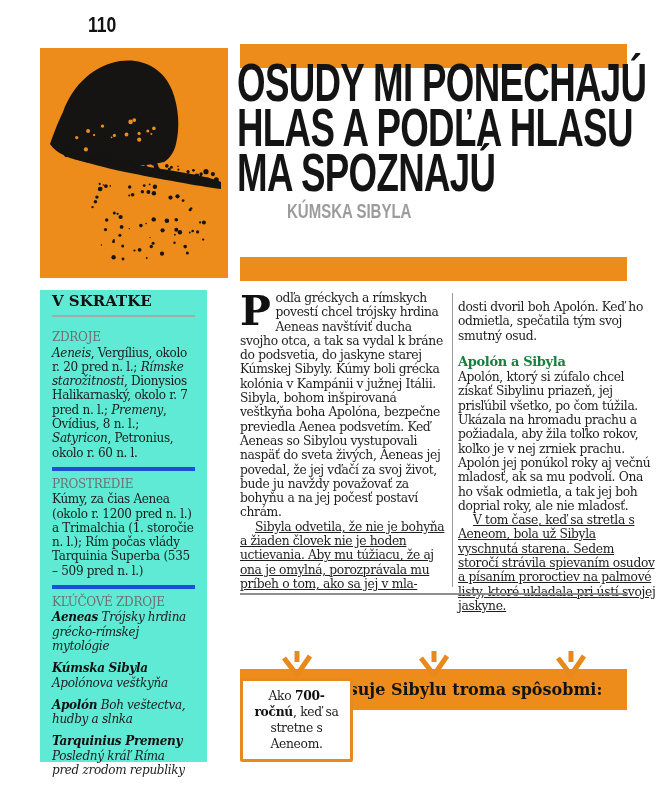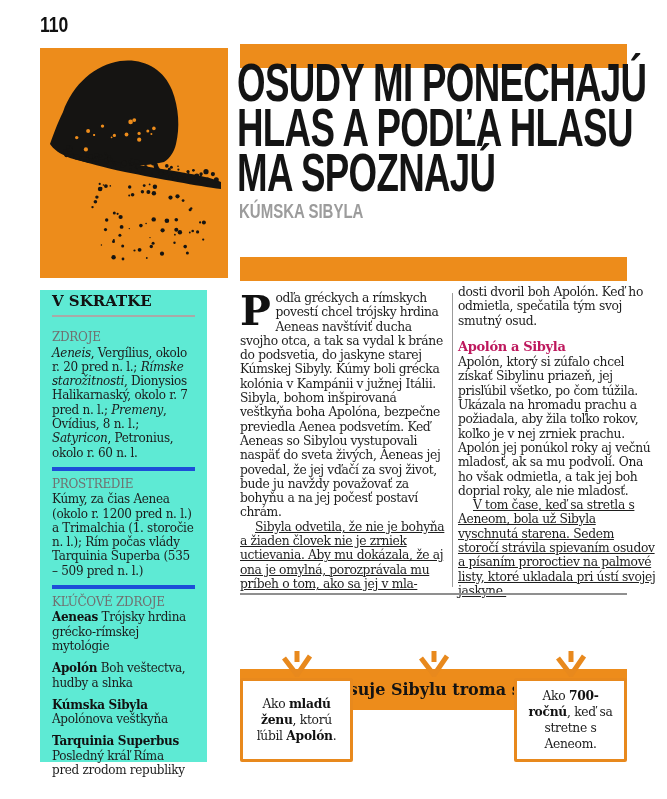--- a/index.html
+++ b/index.html
@@ -1,21 +1,21 @@
 <!DOCTYPE html>
 <html><head>
 <meta charset="utf-8">
 <style>
   html,body{margin:0;padding:0;background:#fff;}
   .page{position:relative;width:667px;height:799px;background:#ffffff;overflow:hidden;
         font-family:"DejaVu Serif",serif;color:#1c1c1c;}
   .abs{position:absolute;}
 
   
-  .cond{font-family:"Liberation Sans",sans-serif;font-weight:bold;}
+  .cond{font-family:"Liberation Sans",sans-serif;font-weight:bold;margin-left:48px;}
   .squeeze{display:inline-block;transform:scaleX(.68);transform-origin:0 50%;white-space:nowrap;}
   .sq75{transform:scaleX(.75);}
   .sq80{transform:scaleX(.8);}
 
   .pagenum{left:40px;top:12px;font-size:22px;color:#111;}
 
   
   .illus{left:40px;top:48px;width:188px;height:230px;background:#ed8c1b;}
   .illus svg{display:block;}
 
@@ -29,32 +29,32 @@
   .subtitle{left:239px;top:200px;font-size:20px;color:#9c9c9c;letter-spacing:0;}
 
   
   .sidebar{left:40px;top:290px;width:167px;height:472px;background:#5eead4;box-sizing:border-box;
            padding:2px 12px 10px 12px;font-size:12px;line-height:14.3px;letter-spacing:-.3px;}
   .sidebar h2{margin:0 0 7px 0;padding:2px 0 7px 0;font-size:15px;letter-spacing:0;
               border-bottom:2px solid #a9a9a7;color:#121212;}
   .sb-sec{padding:6px 0 7px 0;}
   .sb-sec + .sb-sec{border-top:4px solid #1d4ed8;}
   .sb-label{color:#707070;margin-bottom:1px;}
-  .sb-content p{margin:0 8px 8px 0;}
+  .sb-content p{margin:0 8px 8px 0;font-style:italic;}
   .sb-content p:last-child{margin-bottom:0;}
   .sb-content b{color:#111;}
 
   
   .col{font-size:12.3px;line-height:14.3px;letter-spacing:-.35px;color:#1e1e1e;text-align:left;}
   .col p{margin:0;}
   .col1{left:240px;top:291px;width:206px;}
-  .col2{left:458px;top:285px;width:199px;}
+  .col2{left:458px;top:300px;width:199px;}
   .indent{text-indent:15px;text-decoration:underline;}
   .dropcap{float:left;font-weight:bold;font-size:41px;line-height:34px;padding:3px 5px 0 0;color:#111;}
-  .subhead{margin:12px 0 1px 0;font-size:13px;font-weight:bold;color:#be185d;}
+  .subhead{margin:12px 0 1px 0;font-size:13px;font-weight:bold;color:#15803d;}
   .vrule{left:452px;top:293px;width:1px;height:294px;background:#9b9b9b;}
   .hrule{left:240px;top:593px;width:387px;height:2px;background:#8f8f8f;}
 
   
   .info-title{left:240px;top:629px;width:387px;height:41px;text-align:center;margin-top:40px;}
   .info-title span{display:inline-block;line-height:41px;font-weight:bold;font-size:16px;color:#131313;}
   .arrows{left:240px;top:650px;width:387px;display:flex;justify-content:space-between;}
   .arrow-cell{width:113px;display:flex;justify-content:center;}
   .boxes{left:240px;top:678px;width:387px;height:84px;display:flex;justify-content:space-between;}
   .ibox{width:113px;box-sizing:border-box;border:3px solid #e8891d;background:#fff;border-radius:2px;
@@ -272,30 +272,30 @@
 
     <section class="sb-sec">
       <div class="sb-label">PROSTREDIE</div>
       <div class="sb-content">Kúmy, za čias Aenea (okolo r. 1200 pred n. l.) a Trimalchia (1. storočie n. l.); Rím počas vlády Tarquinia Superba (535 – 509 pred n. l.)</div>
     </section>
 
     <section class="sb-sec">
       <div class="sb-label">KĽÚČOVÉ ZDROJE</div>
       <div class="sb-content">
           <p><b>Aeneas</b> Trójsky hrdina grécko-rímskej mytológie</p>
+          <p><b>Kúmska Sibyla</b> Apolónova veštkyňa</p>
           <p><b>Apolón</b> Boh veštectva, hudby a slnka</p>
-          <p><b>Kúmska Sibyla</b> Apolónova veštkyňa</p>
-          <p><b>Tarquinia Superbus</b> Posledný kráľ Ríma pred zrodom republiky</p>
+          <p><b>Tarquinius Premeny</b> Posledný kráľ Ríma pred zrodom republiky</p>
         </div>
     </section>
   </aside>
 
   <div class="abs col col1">
     <p class="lead"><span class="dropcap">P</span><span>odľa gréckych a rímskych povestí chcel trójsky hrdina Aeneas navštíviť ducha svojho otca, a tak sa vydal k bráne do podsvetia, do jaskyne starej Kúmskej Sibyly. Kúmy boli grécka kolónia v Kampánii v južnej Itálii. Sibyla, bohom inšpirovaná veštkyňa boha Apolóna, bezpečne previedla Aenea podsvetím. Keď Aeneas so Sibylou vystupovali naspäť do sveta živých, Aeneas jej povedal, že jej vďačí za svoj život, bude ju navždy považovať za bohyňu a na jej počesť postaví chrám.</span></p>
-    <p class="indent">Sibyla odvetila, že nie je bohyňa a žiaden človek nie je zrniek uctievania. Aby mu dokázala, že aj ona je omylná, porozprávala mu príbeh o tom, ako sa jej v mla-</p>
+    <p class="indent">Sibyla odvetila, že nie je bohyňa a žiaden človek nie je hoden uctievania. Aby mu túžiacu, že aj ona je omylná, porozprávala mu príbeh o tom, ako sa jej v mla-</p>
   </div>
 
   <div class="abs vrule"></div>
 
   <div class="abs col col2">
     <p>dosti dvoril boh Apolón. Keď ho odmietla, spečatila tým svoj smutný osud.</p>
     <h3 class="subhead">Apolón a Sibyla</h3>
     <p>Apolón, ktorý si zúfalo chcel získať Sibylinu priazeň, jej prisľúbil všetko, po čom túžila. Ukázala na hromadu prachu a požiadala, aby žila toľko rokov, koľko je v nej zrniek prachu. Apolón jej ponúkol roky aj večnú mladosť, ak sa mu podvolí. Ona ho však odmietla, a tak jej boh doprial roky, ale nie mladosť.</p>
     <p class="indent">V tom čase, keď sa stretla s Aeneom, bola už Sibyla vyschnutá starena. Sedem storočí strávila spievaním osudov a písaním proroctiev na palmové listy, ktoré ukladala pri ústí svojej jaskyne.</p>
   </div>
@@ -322,20 +322,17 @@
     <span class="arrow-cell">
       <svg width="34" height="27" viewBox="0 0 34 27">
         <path d="M17,1 L17,12" stroke="#e8891d" stroke-width="5" fill="none"></path>
         <path d="M4,8 L17,25 L30,6" stroke="#e8891d" stroke-width="5" fill="none"></path>
       </svg>
     </span>
   </div>
 
   <div class="abs boxes">
     <div class="ibox">
-      <span>Ako <b>mladú ženu</b>, ktorú ľúbil <b>Apolón</b>.</span>
-    </div>
-    <div class="ibox">
       <span>Ako <b>700-ročnú</b>, keď sa stretne s Aeneom.</span>
     </div>
   </div>
 
 </div>
 
 </body></html>

